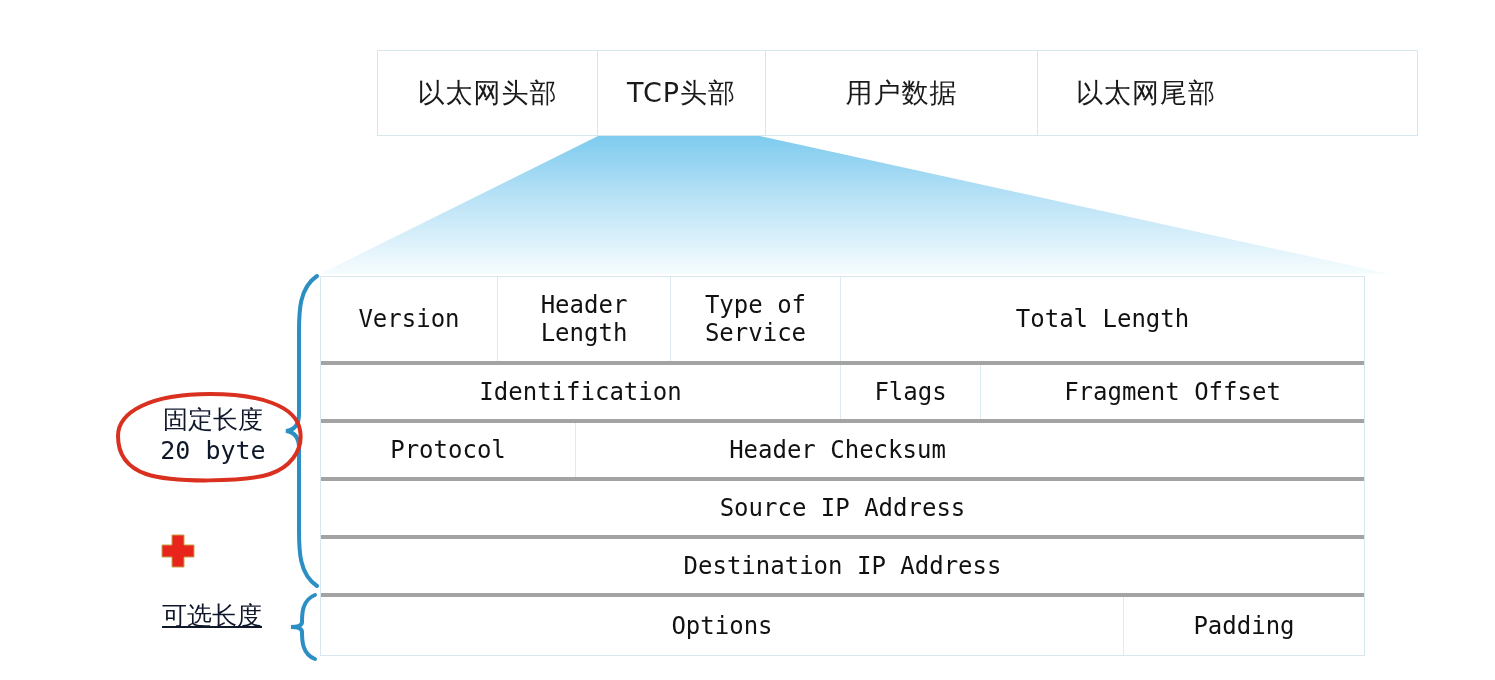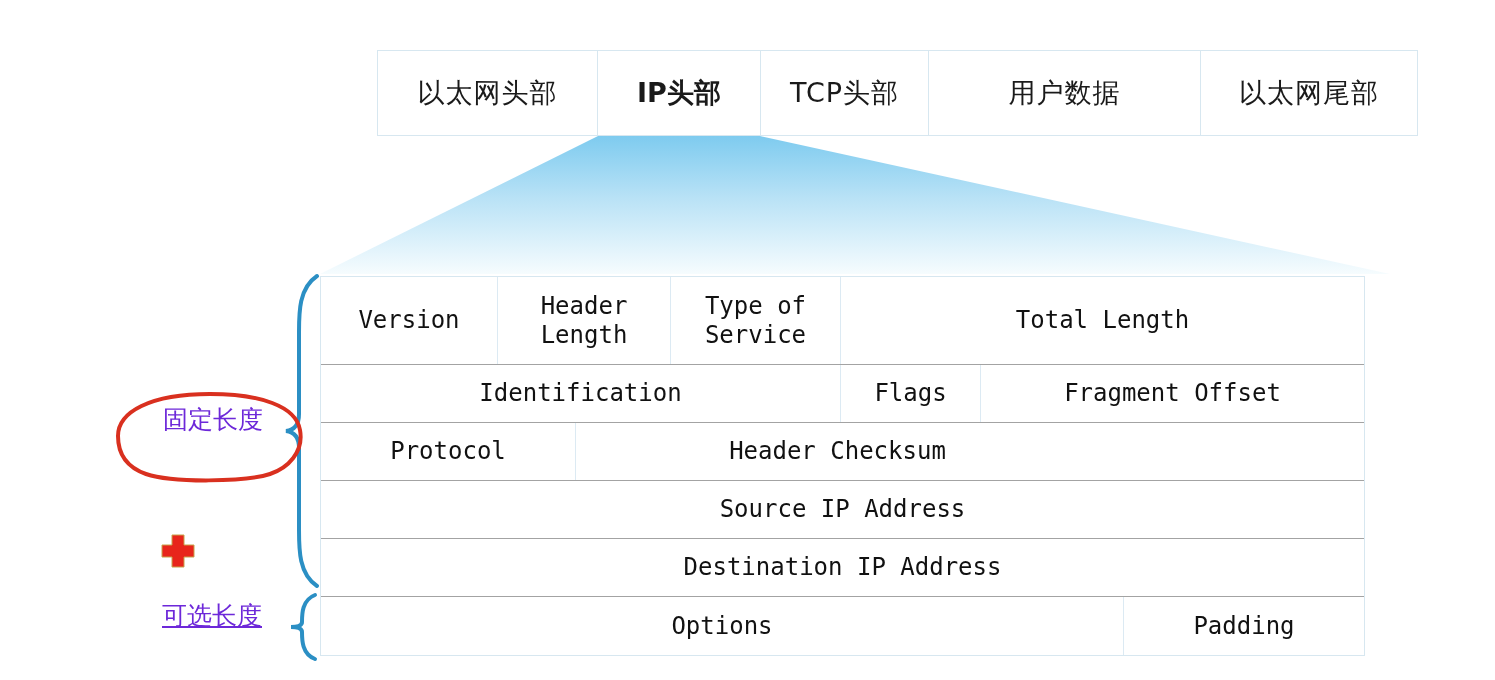--- a/index.html
+++ b/index.html
@@ -46,21 +46,21 @@
   .ip-table{
     position:absolute;
     left:320px;top:276px;
     width:1045px;
     border:1px solid #d7e7f0;
     box-sizing:border-box;
     background:#fff;
   }
   .ip-row{
     display:flex;
-    border-bottom:1px solid #a3a3a3;
+    border-bottom:4px solid #a3a3a3;
     box-sizing:border-box;
   }
   .ip-row:last-child{border-bottom:none;justify-content:center;}
   .ip-cell{
     display:flex;align-items:center;justify-content:center;
     text-align:center;
     border-right:1px solid #dceaf3;
     box-sizing:border-box;
     font-family:"DejaVu Sans Mono","Liberation Mono",monospace;
     font-size:24px;
@@ -73,21 +73,21 @@
   .r-tall{height:88px;}
   .r-std{height:58px;}
 
   
   .brace-fixed{position:absolute;left:283px;top:272px;width:42px;height:318px;}
   .brace-opt{position:absolute;left:288px;top:592px;width:32px;height:70px;}
 
   .ann{
     position:absolute;
     text-align:center;
-    color:#6d28d9;
+    color:#0f172a;
     line-height:1.25;
     white-space:nowrap;
   }
   .ann .cn{
     font-family:"DejaVu Sans","Liberation Sans",sans-serif;
     font-size:25px;
     display:block;
   }
   .ann .num{
     font-family:"DejaVu Sans Mono","Liberation Mono",monospace;
@@ -105,21 +105,20 @@
     width:36px;height:36px;
   }
 </style>
 </head>
 <body>
 
 <div id="stage">
 
   <div class="frame-bar">
     <div class="frame-cell" style="width:220px">以太网头部</div>
-    <div class="frame-cell emph" style="width:163px">IP头部</div>
     <div class="frame-cell" style="width:168px">TCP头部</div>
     <div class="frame-cell" style="width:272px">用户数据</div>
     <div class="frame-cell" style="width:216px">以太网尾部</div>
   </div>
 
   <svg class="funnel" viewBox="0 0 1110 138" preserveAspectRatio="none">
     <defs>
       <linearGradient id="funnelGrad" x1="0" y1="0" x2="0" y2="1">
         <stop offset="0%" stop-color="#7ecbef"></stop>
         <stop offset="45%" stop-color="#b9e2f6"></stop>
@@ -177,20 +176,21 @@
   </svg>
 
   <svg class="red-ellipse" viewBox="0 0 200 98">
     <path d="M8 48 C8 24, 40 6, 100 6 C150 6, 186 18, 190 42
              C194 64, 178 80, 160 86 C136 94, 62 95, 36 86
              C16 79, 8 66, 8 48 Z" fill="none" stroke="#d9301f" stroke-width="4" stroke-linejoin="round" stroke-linecap="round"></path>
   </svg>
 
   <div class="ann" id="ann-fixed">
     <span class="cn">固定长度</span>
+    <span class="num">20 byte</span>
   </div>
 
   <div class="ann" id="ann-opt">
     <span class="cn">可选长度</span>
   </div>
 
   <svg class="plus-icon" viewBox="0 0 36 36">
     <polygon points="12,2 24,2 24,12 34,12 34,24 24,24 24,34 12,34 12,24 2,24 2,12 12,12" fill="#e8251b" stroke="#c7a24a" stroke-width="1"></polygon>
   </svg>
 

